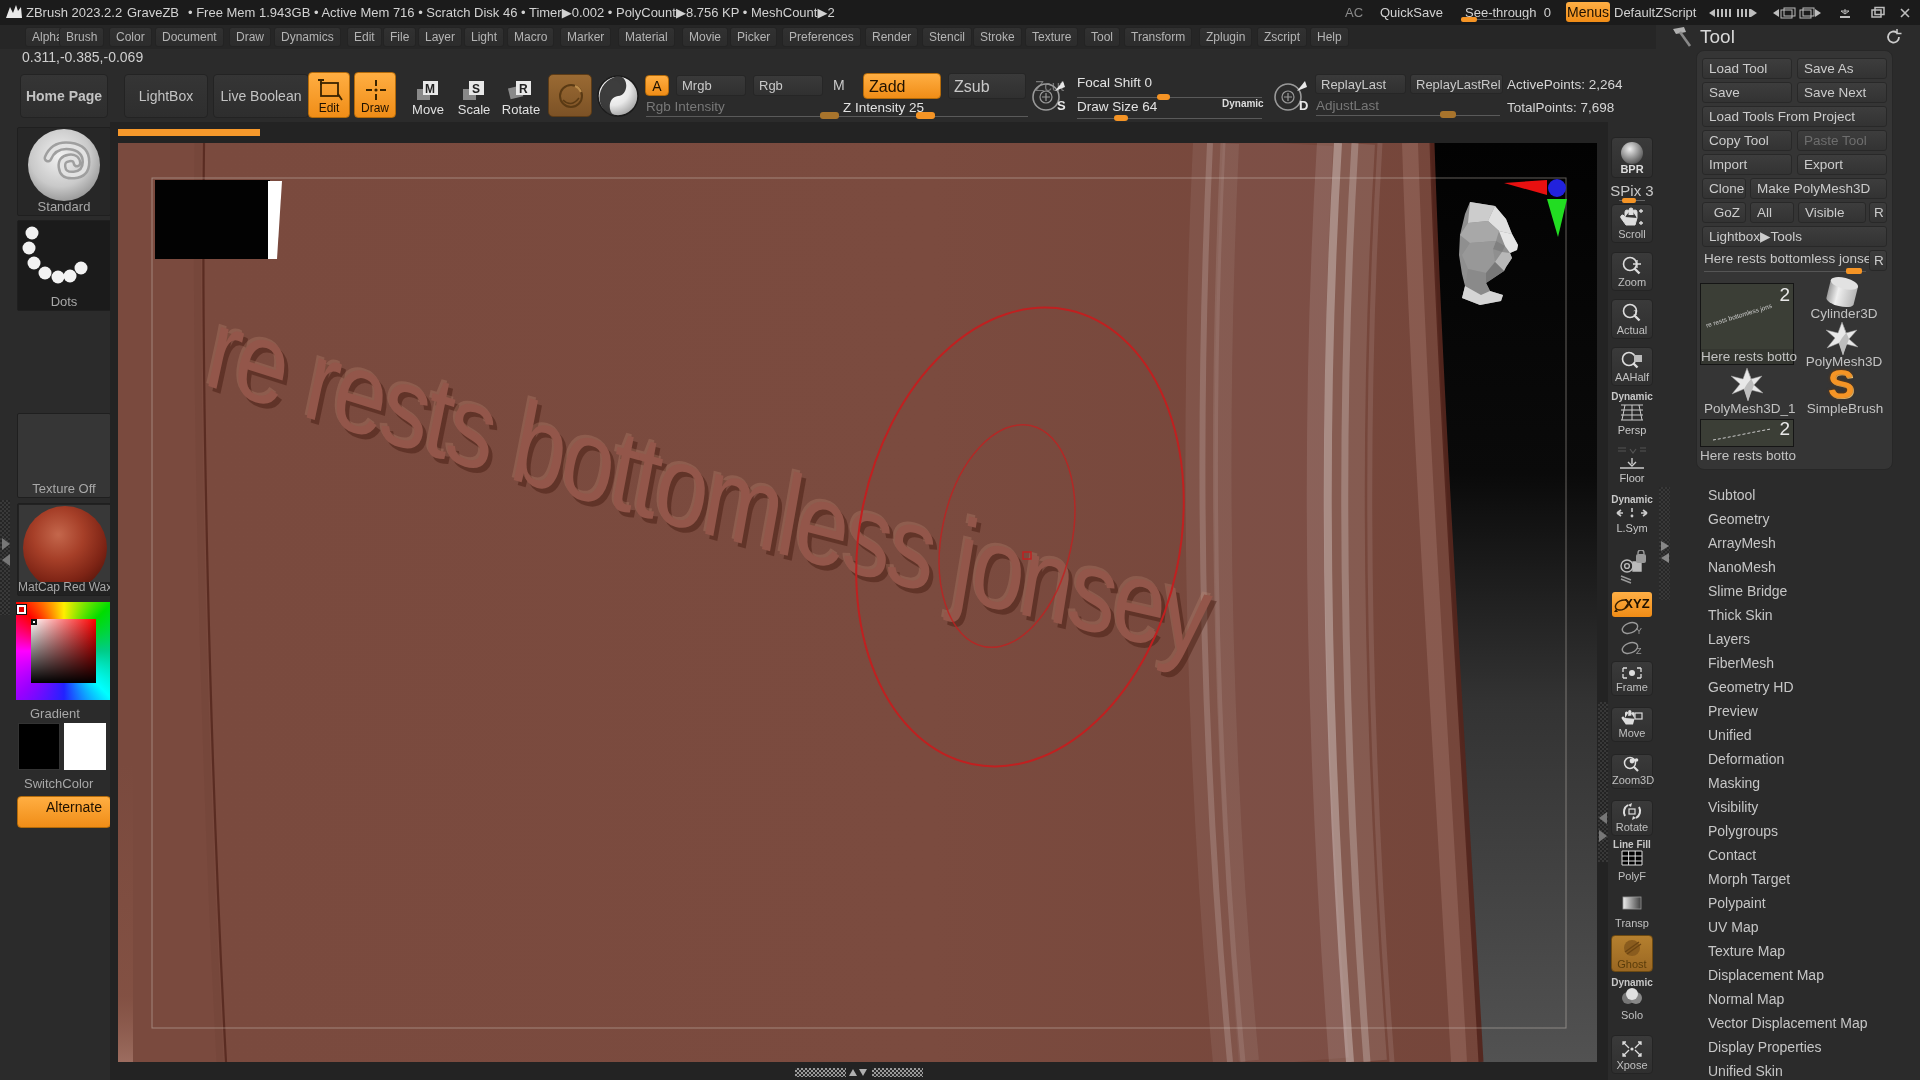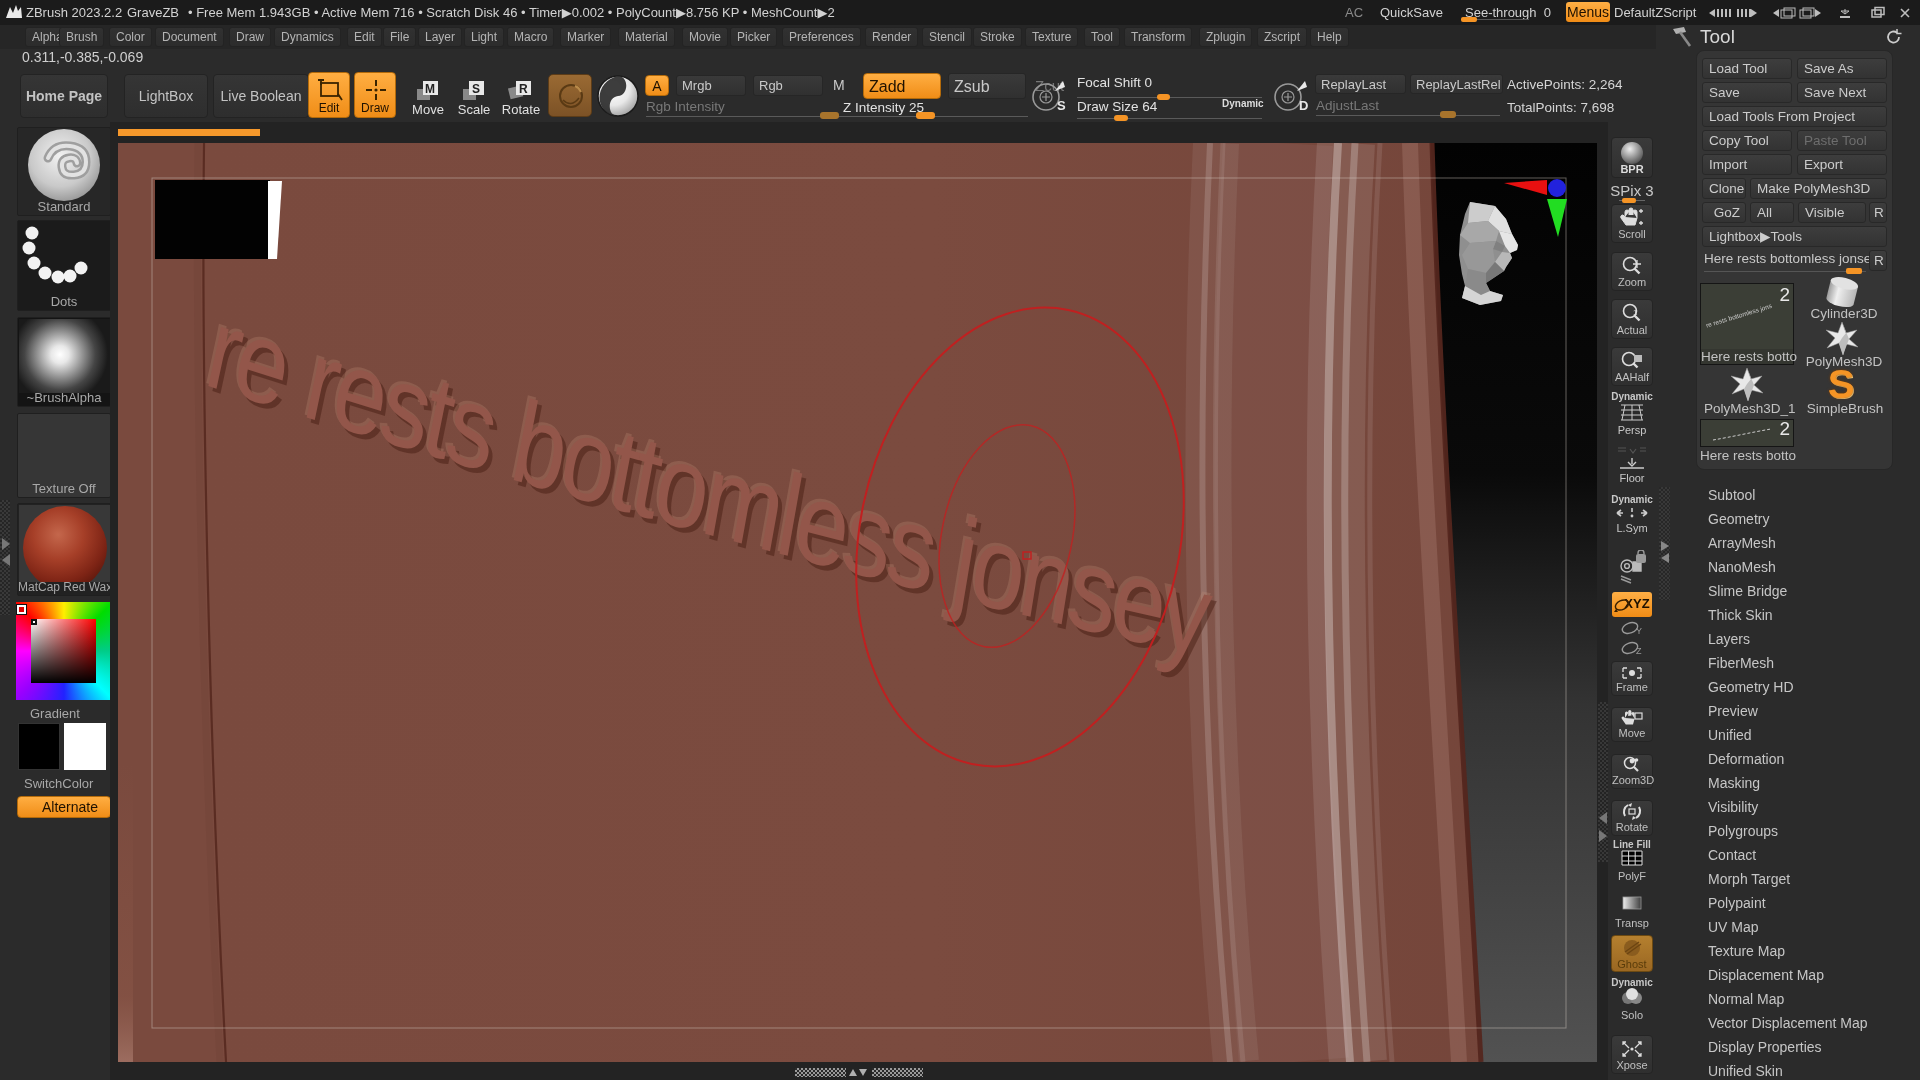--- a/index.html
+++ b/index.html
@@ -260,24 +260,20 @@
             <circle cx="16" cy="42" r="6.5"></circle>
           <circle cx="27" cy="52" r="6.5"></circle>
             <circle cx="40" cy="56" r="6.5"></circle>
             <circle cx="52" cy="55" r="6.5"></circle>
             <circle cx="63" cy="47" r="6.5"></circle>
         </g>
       </svg>
       <div class="lbl">Dots</div>
     </div>
 
-    <div class="selbox" style="top:195px;height:90px;background:#141414;">
-      <div class="abs" style="left:1px;top:1px;width:91px;height:74px;background:radial-gradient(circle at 45% 48%, #ffffff 0%, #e8e8e8 14%, #9a9a9a 34%, #454545 56%, #1a1a1a 76%);"></div>
-      <div class="lbl">~BrushAlpha</div>
-    </div>
 
     <div class="selbox" style="top:291px;height:85px;background:#363636;">
       <div class="lbl">Texture Off</div>
     </div>
 
     <div class="selbox" style="top:381px;height:93px;background:#222;">
       <div class="abs" style="left:1px;top:1px;width:91px;height:77px;background:#383838;overflow:hidden;">
         <div class="abs" style="left:4px;top:1px;width:84px;height:84px;border-radius:50%;background:radial-gradient(circle at 42% 34%, #c4674c 0%, #a63f28 34%, #7e2415 64%, #420d05 95%);"></div>
       </div>
       <div class="lbl" style="font-size:12px;white-space:nowrap;">MatCap Red Wax</div>
@@ -286,21 +282,21 @@
     <div class="abs" style="left:16px;top:480px;width:96px;height:98px;background:conic-gradient(from 0deg at 50% 50%, #ffee00 0deg, #00dd00 45deg, #00cc88 90deg, #00ffff 135deg, #2222ff 180deg, #9900ff 225deg, #ff00ff 270deg, #ff0000 315deg, #ffee00 360deg);">
       <div class="abs" style="left:15px;top:17px;width:65px;height:64px;background:linear-gradient(to bottom, rgba(0,0,0,0) 0%, #000 100%), linear-gradient(to right, #ffffff 0%, #ff0000 100%);"></div>
       <div class="abs" style="left:1px;top:3px;width:9px;height:9px;border:2px solid #fff;outline:1.5px solid #111;background:#dd0000;"></div>
       <div class="abs" style="left:15px;top:17px;width:6px;height:6px;border:2px solid #111;background:#fff;"></div>
     </div>
     <div class="abs" style="left:30px;top:584px;color:#a8a8a8;font-size:13px;">Gradient</div>
 
     <div class="abs" style="left:18px;top:601px;width:42px;height:47px;background:#000;border:1px solid #333;"></div>
     <div class="abs" style="left:64px;top:601px;width:42px;height:47px;background:#fff;"></div>
     <div class="abs" style="left:24px;top:654px;color:#a8a8a8;font-size:13px;">SwitchColor</div>
-    <div class="obtn" style="left:17px;top:674px;width:94px;height:22px;line-height:21px;padding-left:12px;text-align:center;">Alternate</div>
+    <div class="obtn" style="left:17px;top:674px;width:94px;height:32px;line-height:21px;padding-left:28px;">Alternate</div>
 
     <div class="abs" style="left:0;top:378px;width:10px;height:115px;background:repeating-conic-gradient(#3d3d3d 0% 25%, #232323 0% 50%) 0 0/4px 4px;opacity:.8;"></div>
     <svg class="abs" style="left:0;top:414px" width="12" height="34" viewBox="0 0 12 34">
       <path d="M2 2 L10 8 L2 14 Z" fill="#777"></path>
         <path d="M10 18 L2 24 L10 30 Z" fill="#777"></path>
     </svg>
   </div>
 
   <div id="canvaswrap">
     <div class="abs" style="left:8px;top:7px;width:142px;height:7px;background:#f6982b;"></div>

